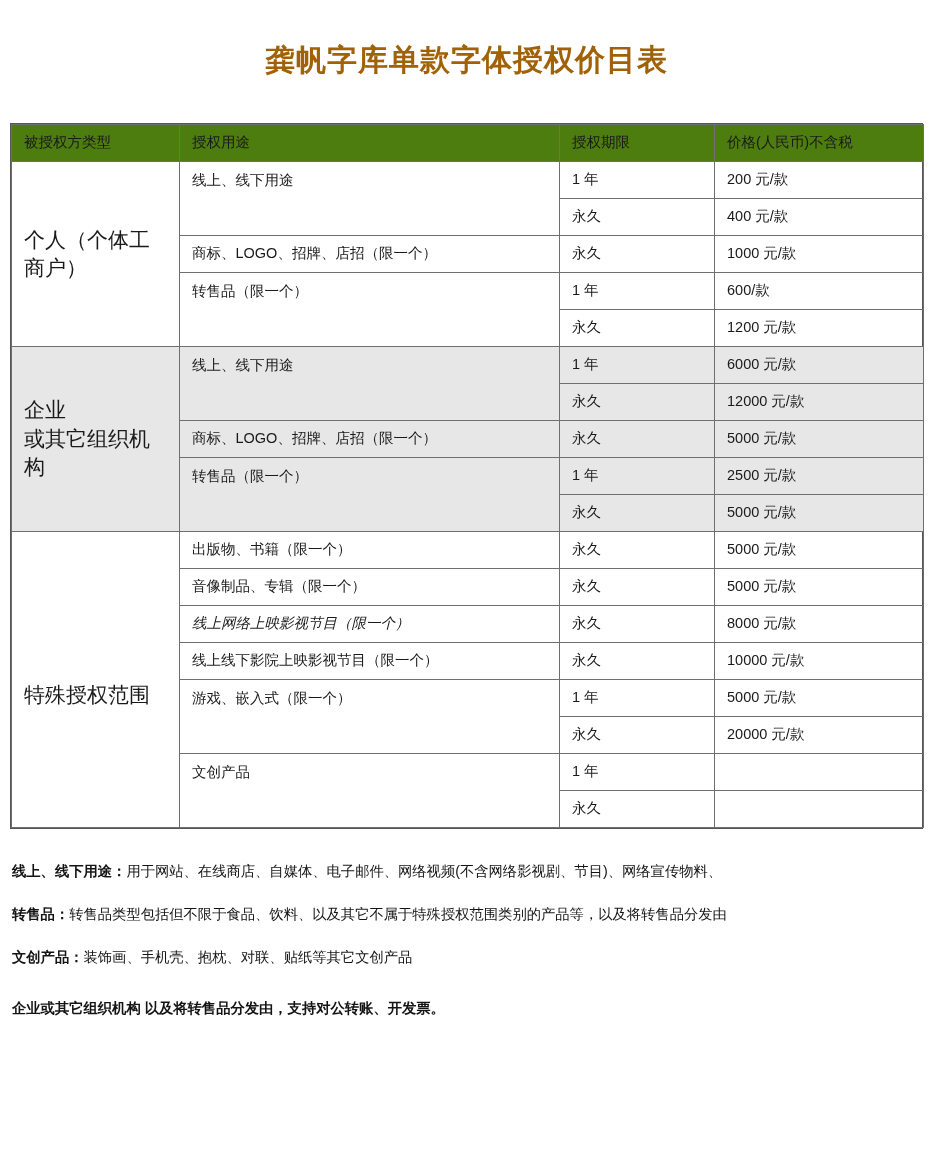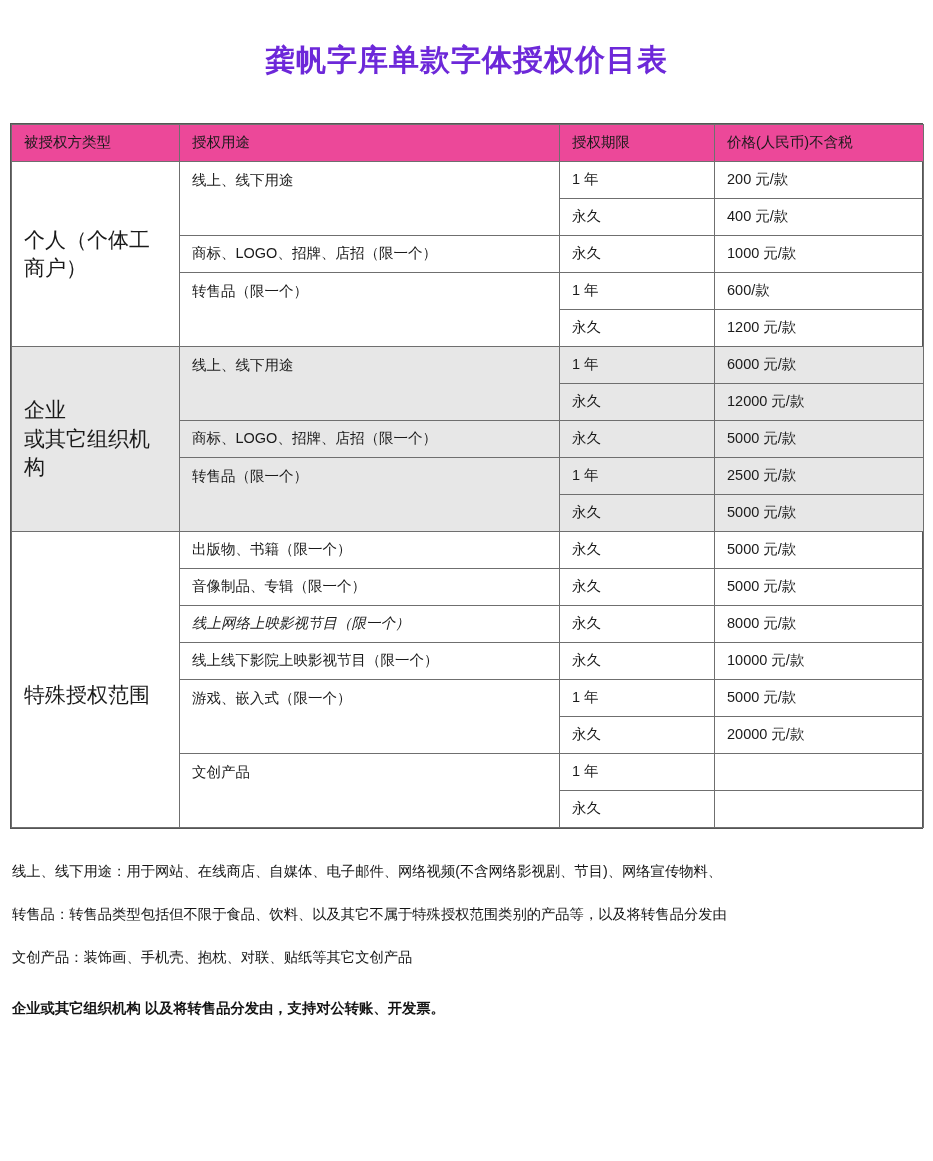--- a/index.html
+++ b/index.html
@@ -15,21 +15,21 @@
     overflow: hidden;
   }
 
   .page-title {
     text-align: center;
     font-size: 30px;
     font-weight: bold;
     letter-spacing: 1px;
     padding-top: 40px;
     padding-bottom: 0;
-    color: #6d28d9;
+    color: #a16207;
   }
 
   .table-wrap {
     margin: 42px 10px 0 10px;
     border: 1.6px solid #555;
   }
 
   table.price-table {
     width: 100%;
     border-collapse: collapse;
@@ -46,21 +46,21 @@
     line-height: 1.35;
   }
 
   
   col.c1 { width: 168px; }
   col.c2 { width: 380px; }
   col.c3 { width: 155px; }
   col.c4 { width: 209px; }
 
   thead th {
-    background: #ec4899;
+    background: #4d7c0f;
     font-weight: bold;
     height: 38px;
     font-size: 14.5px;
     border-bottom: 1.6px solid #555;
   }
 
   td.party {
     font-weight: bold;
     font-size: 21px;
     vertical-align: middle;
@@ -83,21 +83,21 @@
   .term  { padding-left: 12px; }
   .price { padding-left: 12px; }
 
   .notes {
     margin: 30px 12px 0 12px;
     font-size: 14.3px;
     line-height: 1.75;
     color: #141414;
   }
   .note-block { margin-bottom: 18px; }
-  .note-block .lead { font-weight: normal; text-align: center; }
+  .note-block .lead { font-weight: bold; text-align: center; }
   .note-line-2 {
     display: block;
     padding-left: 58px;
   }
   .note-simple { margin-bottom: 18px; font-weight: bold; }
   .note-gap { margin-bottom: 26px; }
 </style>
 </head>
 <body>
 

